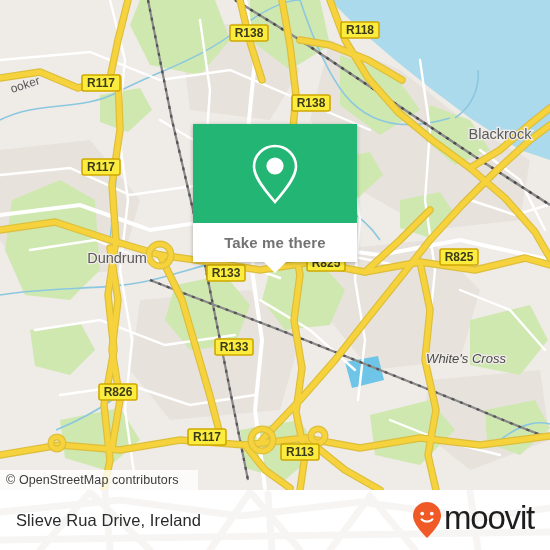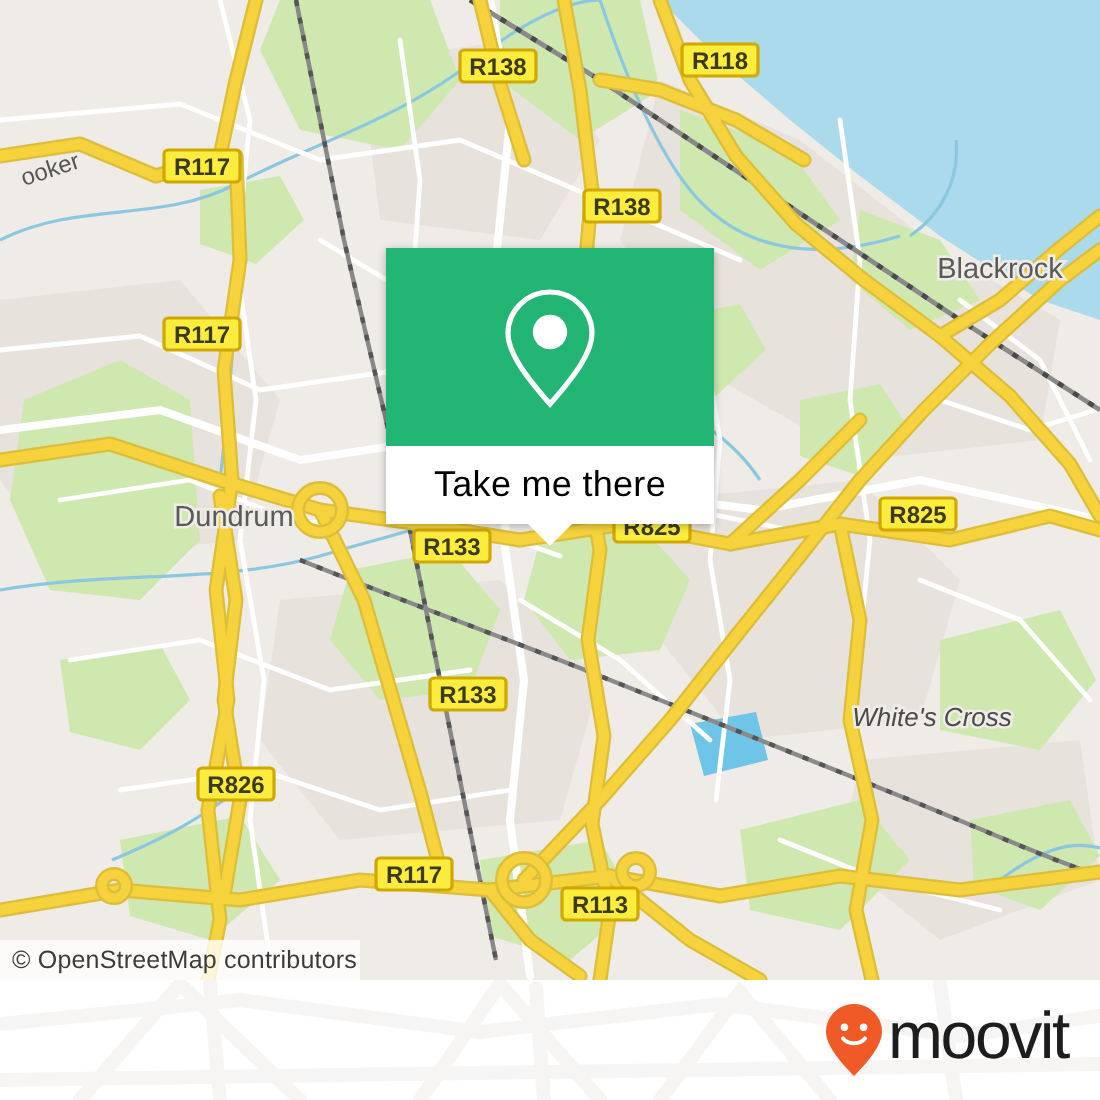--- a/index.html
+++ b/index.html
@@ -12,42 +12,42 @@
 
   
   #map{position:absolute;left:0;top:0;width:550px;height:490px;overflow:hidden;background:#efebe7;}
   #map svg{display:block;}
 
   
   .attrib{
     position:absolute;left:0;bottom:0;
     background:rgba(255,255,255,.80);
     font-size:12.5px;color:#3b3b3b;
-    padding:3px 1px 3px 6px;
+    padding:3px 19px 3px 6px;
     letter-spacing:.1px;
     white-space:nowrap;
   }
 
   
   .card{
     position:absolute;left:193px;top:124px;width:164px;
     box-shadow:0 1px 4px rgba(0,0,0,.28);
     border-radius:1px;
   }
   .card-top{
     background:#23b573;height:99px;
     display:flex;align-items:center;justify-content:center;
   }
   .card-bottom{
     background:#ffffff;height:39px;
     display:flex;align-items:center;justify-content:center;
     position:relative;
   }
   .card-bottom span{
-    font-size:18px;color:#000000;letter-spacing:.15px;
+    font-size:15px;color:#737373;letter-spacing:.15px;font-weight:bold;
   }
   .card-tail{
     position:absolute;left:50%;bottom:-11px;margin-left:-11px;
     width:0;height:0;
     border-left:11px solid transparent;
     border-right:11px solid transparent;
     border-top:11px solid #ffffff;
   }
 
   
@@ -298,20 +298,21 @@
         <path d="M40 550 L90 492 L150 550"></path>
         <path d="M210 550 L250 492 L300 550"></path>
         <path d="M330 550 L370 496 L415 550"></path>
         <path d="M105 492 L110 550"></path>
         <path d="M268 494 L272 550"></path>
         <path d="M470 492 L478 550"></path>
         <path d="M0 540 L550 532"></path>
       </g>
     </svg>
     <div class="footer-inner">
+      <div class="footer-title">Slieve Rua Drive, Ireland</div>
       <div class="brand">
         <svg width="30" height="38" viewBox="0 0 30 38">
           <path d="M15 1 C7.3 1 1 7.2 1 14.8 C1 22 8.5 30.5 15 37 C21.5 30.5 29 22 29 14.8 C29 7.2 22.7 1 15 1 Z" fill="#ef5a26"></path>
           <circle cx="10.2" cy="12.6" r="1.9" fill="#ffffff"></circle>
           <circle cx="19.8" cy="12.6" r="1.9" fill="#ffffff"></circle>
           <path d="M9.5 18.2 C11.8 21.4 18.2 21.4 20.5 18.2" stroke="#ffffff" stroke-width="2" fill="none" stroke-linecap="round"></path>
         </svg>
         <span class="brand-word">moovit</span>
       </div>
     </div>

